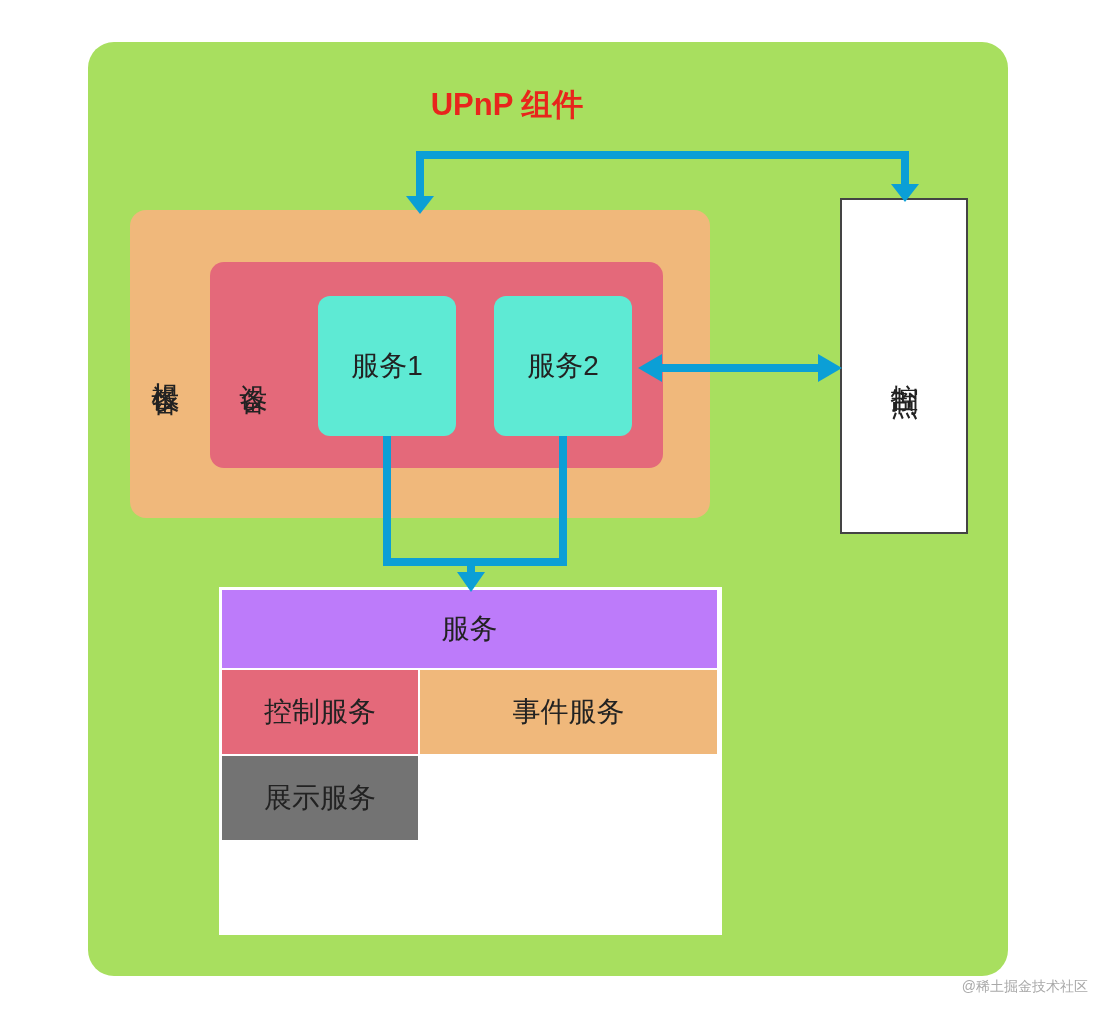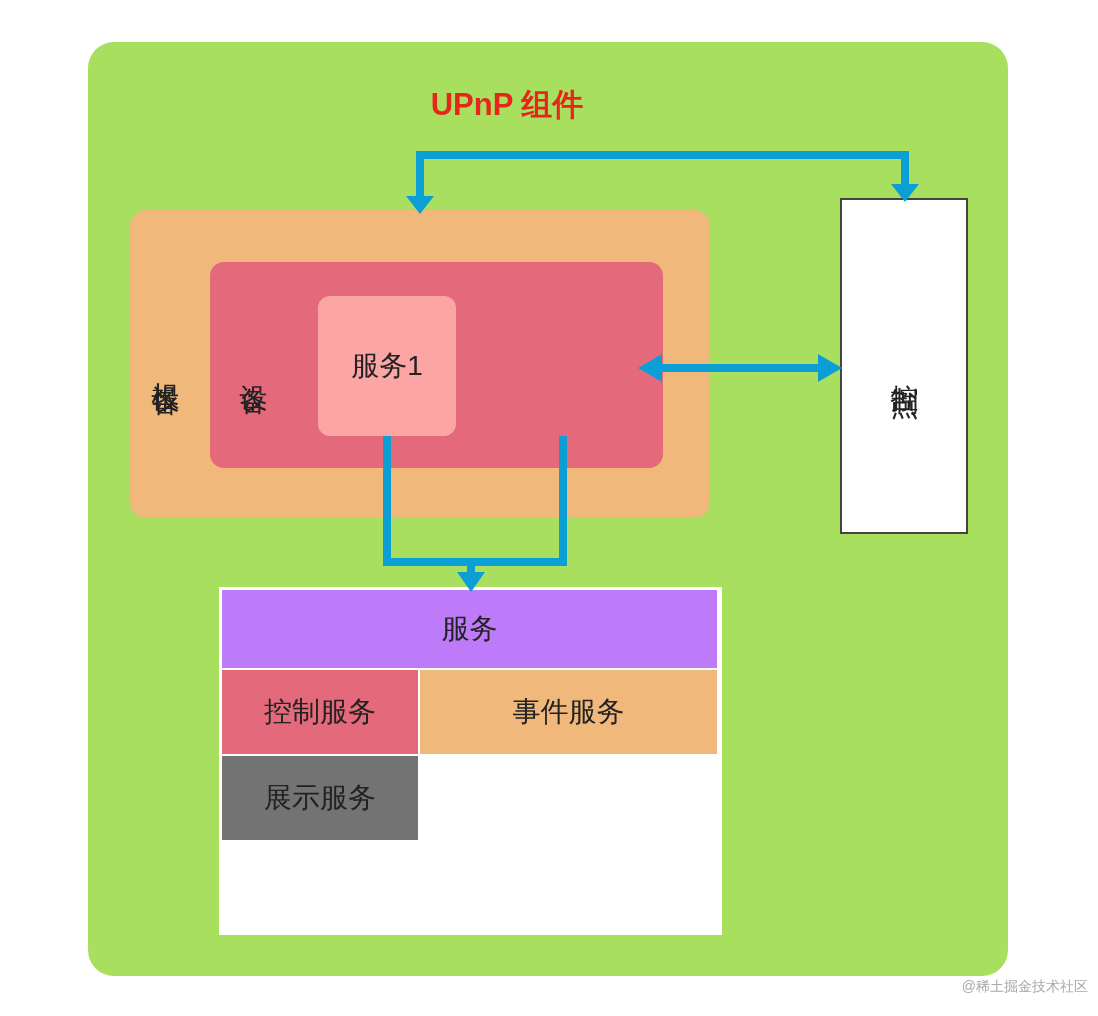--- a/index.html
+++ b/index.html
@@ -33,21 +33,21 @@
     left:210px;top:262px;width:453px;height:206px;
     background:#e4697a;border-radius:14px;
   }
   #device-label{
     left:222px;top:262px;width:62px;height:206px;
     display:flex;align-items:center;justify-content:center;
     writing-mode:vertical-rl;font-size:28px;color:#222;font-weight:500;
     letter-spacing:3px;
   }
   .service-box{
-    background:#fca5a5;border-radius:12px;
+    background:#5eead4;border-radius:12px;
     display:flex;align-items:center;justify-content:center;
     font-size:28px;color:#222;font-weight:500;
   }
   #service1{left:318px;top:296px;width:138px;height:140px;}
   #service2{left:494px;top:296px;width:138px;height:140px;}
   #control-point{
     left:840px;top:198px;width:128px;height:336px;
     background:#ffffff;border:2px solid #444;
     display:flex;align-items:center;justify-content:center;
     writing-mode:vertical-rl;font-size:28px;color:#222;font-weight:500;
@@ -90,20 +90,21 @@
 
   <div class="box" id="diagram-title">UPnP 组件</div>
 
   <div class="box" id="root-device"></div>
   <div class="box" id="root-device-label">根设备</div>
 
   <div class="box" id="device"></div>
   <div class="box" id="device-label">设备</div>
 
   <div class="box service-box" id="service1">服务1</div>
+  <div class="box service-box" id="service2">服务2</div>
 
   <div class="box" id="control-point">控制点</div>
 
   <div class="box" id="service-table">
     <div class="cell" id="svc-header">服务</div>
     <div class="cell" id="row-control">控制服务</div>
     <div class="cell" id="row-event">事件服务</div>
     <div class="cell" id="row-display">展示服务</div>
   </div>
 

